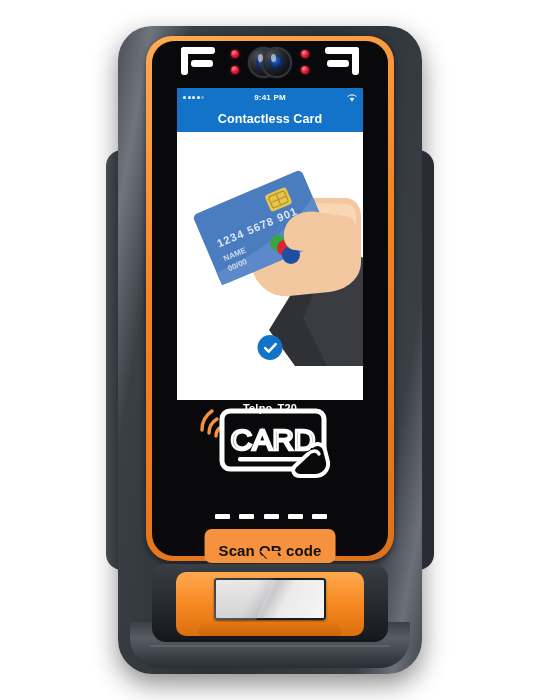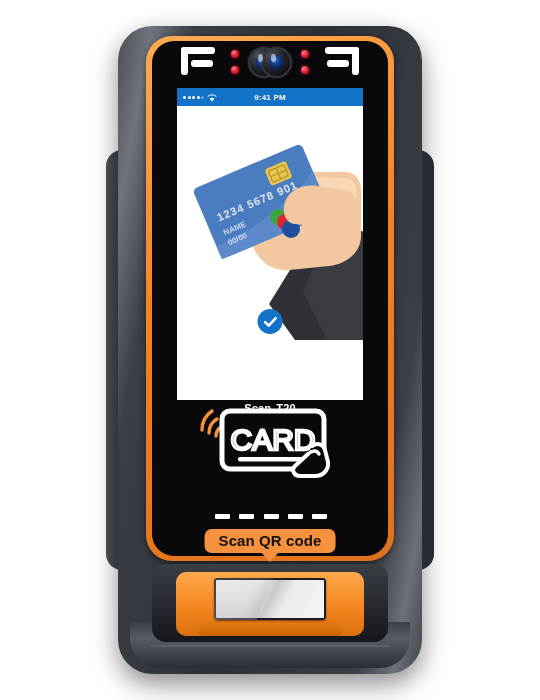--- a/index.html
+++ b/index.html
@@ -73,21 +73,21 @@
     background:rgba(255,255,255,.55);z-index:2;
   }
 
   
   .screen{
     position:absolute;left:177px;top:88px;width:186px;height:312px;
     background:#ffffff;overflow:hidden;
   }
   .statusbar{
     height:18px;background:#1273c8;display:flex;align-items:center;
-    padding:0 6px;box-sizing:border-box;position:relative;
+    padding:0 6px;box-sizing:border-box;position:relative;justify-content:space-between;
   }
   .sig{display:flex;align-items:center;gap:1.5px;}
   .sig b{display:block;width:3px;height:3px;border-radius:50%;background:#fff;}
   .sig b.off{background:rgba(255,255,255,.38);}
   .wifi{margin-left:3px;}
   .clock{
     position:absolute;left:0;right:0;text-align:center;color:#fff;
     font-size:8px;font-weight:bold;letter-spacing:.2px;
   }
   .titlebar{
@@ -116,21 +116,21 @@
 
   
   .cardicon{position:absolute;left:196px;top:400px;width:150px;height:84px;}
   .dashes{position:absolute;left:215px;top:514px;width:112px;display:flex;justify-content:space-between;}
   .dashes i{display:block;width:15px;height:5px;background:#fff;border-radius:1px;}
 
   
   .qrbtn{
     position:absolute;left:50%;transform:translateX(-50%);top:529px;
     background:#f6913d;color:#111;border:none;border-radius:7px;
-    padding:3px 14px 4px;font-size:15px;font-weight:bold;
+    padding:13px 14px 4px;font-size:15px;font-weight:bold;
     font-family:"Liberation Sans",sans-serif;letter-spacing:.1px;cursor:pointer;
     white-space:nowrap;
   }
   .qrtip{
     position:absolute;left:50%;top:551px;transform:translateX(-50%);
     width:0;height:0;border-left:10px solid transparent;border-right:10px solid transparent;
     border-top:11px solid #f6913d;
   }
 
   
@@ -208,20 +208,21 @@
       </span>
       <span class="wifi">
         <svg width="10" height="8" viewBox="0 0 10 8" aria-hidden="true">
           <path d="M5 7.4 L2.7 4.6 A3.6 3.6 0 0 1 7.3 4.6 Z" fill="#ffffff"></path>
           <path d="M0.6 2.6 A6.4 6.4 0 0 1 9.4 2.6" stroke="#ffffff" stroke-width="1" fill="none"></path>
         </svg>
       </span>
       <span class="clock">9:41 PM</span>
     </div>
 
+    <div class="titlebar">Contactless Card</div>
 
     <div class="canvas">
       <svg width="186" height="234" viewBox="0 0 186 234">
 
         <polygon points="186,126 186,234 118,234 92,198 150,104" fill="#2f3136"></polygon>
         <polygon points="186,126 186,234 150,234 126,186 158,112" fill="#3a3c42"></polygon>
 
         <polygon points="110,104 162,88 176,116 124,136" fill="#ffffff"></polygon>
 
         <path d="M78,96 C86,78 108,66 126,66 L168,66 C178,66 184,74 184,84
@@ -264,21 +265,21 @@
       <div class="check">
         <svg width="14" height="12" viewBox="0 0 14 12" aria-hidden="true">
           <path d="M1.6,6.1 L5.2,9.6 L12.2,2.2" stroke="#ffffff" stroke-width="2.6" fill="none" stroke-linecap="round" stroke-linejoin="round"></path>
         </svg>
       </div>
     </div>
 
   </div>
 
   <div class="brand">
-    <span>Scan</span><span class="model">T20</span>
+    <span>Telpo</span><span class="model">T20</span>
   </div>
 
   <div class="cardicon">
     <svg width="150" height="84" viewBox="0 0 150 84" aria-hidden="true">
 
       <g fill="none" stroke="#f6913d" stroke-width="3.4" stroke-linecap="round">
         <path d="M6,30 C6,22 10,15 16,11"></path>
         <path d="M13,33 C13,27 16,22 21,19"></path>
         <path d="M20,36 C20,32 22,29 25,27"></path>
       </g>

